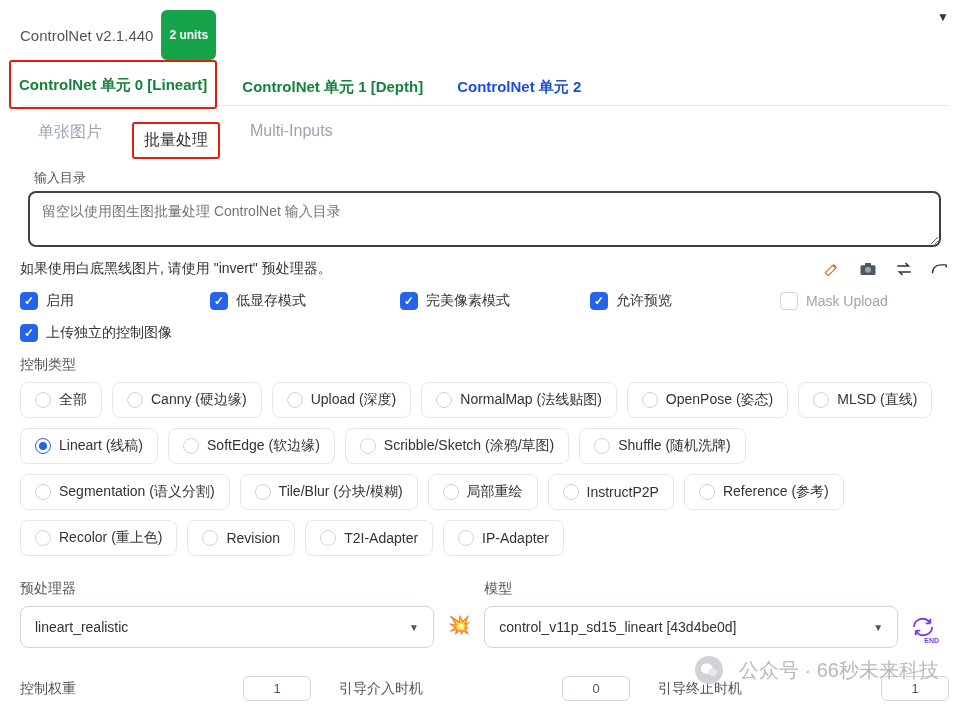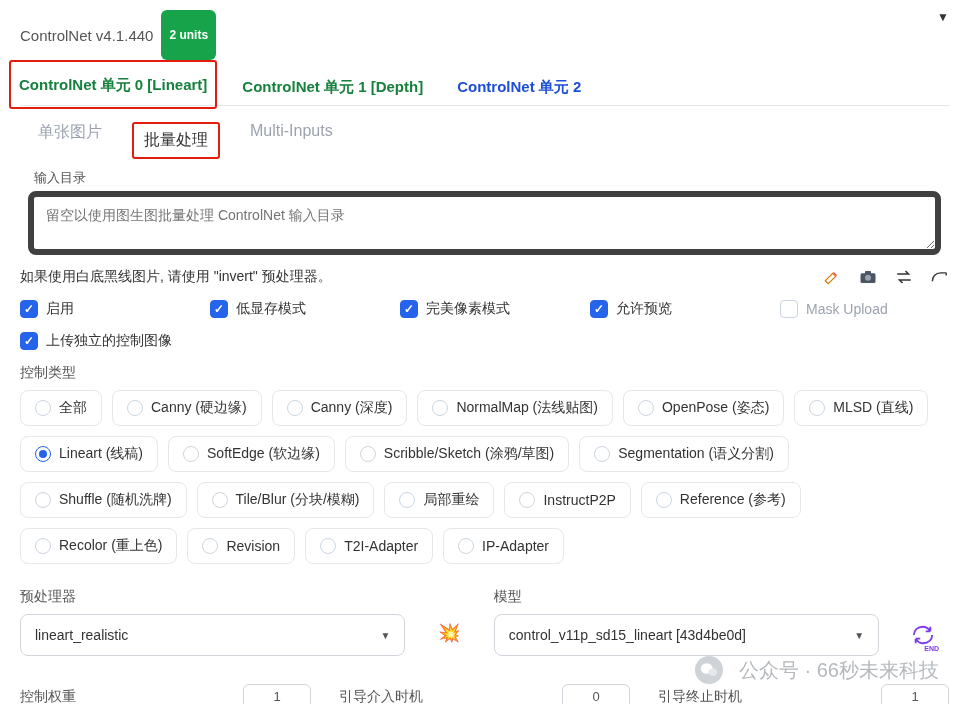--- a/index.html
+++ b/index.html
@@ -17,21 +17,21 @@
 .unit-tab { color: #1d4ed8; font-weight: 600; font-size: 15px; cursor: pointer; white-space: nowrap; }
 .unit-tab.active { color: #16803d; }
 .unit-tab.enabled { color: #16803d; }
 .redbox-unit0 { position: absolute; left: 9px; top: -8px; padding: 14px 8px 12px 8px; }
 
 .sub-tabs { display: flex; gap: 30px; padding: 16px 0 8px 18px; color: #9ca3af; font-size: 16px; }
 .sub-tab { cursor: pointer; }
 .redbox-batch { padding: 6px 10px; color: #333; font-weight: 500; }
 
 .label-sm { color: #555; font-size: 13px; margin: 2px 0 4px 6px; }
-.textarea { width: 100%; border: 6px solid #404040; border-radius: 8px; padding: 10px 12px; font-size: 14px; color: #9ca3af; resize: both; min-height: 46px; background: #fff; }
+.textarea { width: 100%; border: 2px solid #404040; border-radius: 8px; padding: 10px 12px; font-size: 14px; color: #9ca3af; resize: both; min-height: 46px; background: #fff; }
 
 .hint-row { display: flex; align-items: center; justify-content: space-between; margin: 10px 0 6px 0; }
 .hint { color: #333; font-size: 14px; }
 .icon-bar { display: flex; gap: 18px; align-items: center; color: #555; }
 .icon { width: 18px; height: 18px; display: inline-flex; align-items: center; justify-content: center; cursor: pointer; }
 
 .checks { display: flex; flex-wrap: wrap; gap: 14px 0; margin: 14px 0; }
 .check-item { display: flex; align-items: center; gap: 8px; width: 190px; }
 .check-item.wide { width: auto; }
 .chk { width: 18px; height: 18px; border-radius: 4px; border: 1.5px solid #cbd5e1; background: #fff; display: inline-flex; align-items: center; justify-content: center; flex-shrink: 0; }
@@ -42,21 +42,21 @@
 
 .section-label { color: #555; font-size: 14px; margin: 10px 0 8px 0; }
 
 .radio-group { display: flex; flex-wrap: wrap; gap: 10px; }
 .radio-pill { border: 1px solid #e5e7eb; border-radius: 8px; padding: 8px 14px; display: flex; align-items: center; gap: 8px; cursor: pointer; background: #fff; }
 .radio-dot { width: 16px; height: 16px; border-radius: 50%; border: 1.5px solid #cbd5e1; background: #fff; flex-shrink: 0; display: inline-flex; align-items: center; justify-content: center; }
 .radio-dot.on { border-color: #2563eb; }
 .radio-dot.on::after { content: ""; width: 8px; height: 8px; border-radius: 50%; background: #2563eb; }
 .radio-pill-label { color: #333; font-size: 14px; white-space: nowrap; }
 
-.two-col { display: flex; gap: 33px; margin-top: 14px; }
+.two-col { display: flex; gap: 14px; margin-top: 14px; }
 .col { flex: 1; }
 .select { border: 1px solid #d1d5db; border-radius: 8px; padding: 12px 14px; display: flex; justify-content: space-between; align-items: center; background: #fff; cursor: pointer; }
 .select-value { color: #333; }
 .select-caret { color: #555; font-size: 10px; }
 .middle-icon { display: flex; align-items: flex-end; padding-bottom: 12px; color: #dc2626; font-size: 18px; }
 .right-icon { display: flex; align-items: flex-end; padding-bottom: 10px; }
 
 .sliders { display: flex; gap: 28px; margin-top: 28px; }
 .slider-col { flex: 1; }
 .slider-head { display: flex; justify-content: space-between; align-items: center; margin-bottom: 8px; }
@@ -68,21 +68,21 @@
 
 .watermark { position: fixed; right: 30px; bottom: 20px; color: #b5b9bd; font-size: 20px; display: flex; align-items: center; gap: 16px; pointer-events: none; }
 .wm-icon { width: 28px; height: 28px; border-radius: 50%; background: #cfd3d7; display: inline-flex; align-items: center; justify-content: center; color: #fff; font-size: 14px; }
 </style>
 </head>
 <body>
 
 <div class="container">
 
   <div class="header">
-    <span class="header-title">ControlNet v4.1.440</span>
+    <span class="header-title">ControlNet v2.1.440</span>
     <span class="badge">2 units</span>
     <span class="caret">▼</span>
   </div>
 
   <div class="unit-tabs-wrap">
     <div class="redbox redbox-unit0">
       <span class="unit-tab active">ControlNet 单元 0 [Lineart]</span>
     </div>
     <div class="unit-tabs">
       <span class="unit-tab" style="visibility:hidden">ControlNet 单元 0 [Lineart]</span>
@@ -165,21 +165,21 @@
       <div class="radio-pill">
         <span class="radio-dot"></span>
         <span class="radio-pill-label">全部</span>
       </div>
       <div class="radio-pill">
         <span class="radio-dot"></span>
         <span class="radio-pill-label">Canny (硬边缘)</span>
       </div>
       <div class="radio-pill">
         <span class="radio-dot"></span>
-        <span class="radio-pill-label">Canny (深度)</span>
+        <span class="radio-pill-label">Upload (深度)</span>
       </div>
       <div class="radio-pill">
         <span class="radio-dot"></span>
         <span class="radio-pill-label">NormalMap (法线贴图)</span>
       </div>
       <div class="radio-pill">
         <span class="radio-dot"></span>
         <span class="radio-pill-label">OpenPose (姿态)</span>
       </div>
       <div class="radio-pill">
@@ -193,25 +193,25 @@
       <div class="radio-pill">
         <span class="radio-dot"></span>
         <span class="radio-pill-label">SoftEdge (软边缘)</span>
       </div>
       <div class="radio-pill">
         <span class="radio-dot"></span>
         <span class="radio-pill-label">Scribble/Sketch (涂鸦/草图)</span>
       </div>
       <div class="radio-pill">
         <span class="radio-dot"></span>
+        <span class="radio-pill-label">Shuffle (随机洗牌)</span>
+      </div>
+      <div class="radio-pill">
+        <span class="radio-dot"></span>
         <span class="radio-pill-label">Segmentation (语义分割)</span>
-      </div>
-      <div class="radio-pill">
-        <span class="radio-dot"></span>
-        <span class="radio-pill-label">Shuffle (随机洗牌)</span>
       </div>
       <div class="radio-pill">
         <span class="radio-dot"></span>
         <span class="radio-pill-label">Tile/Blur (分块/模糊)</span>
       </div>
       <div class="radio-pill">
         <span class="radio-dot"></span>
         <span class="radio-pill-label">局部重绘</span>
       </div>
       <div class="radio-pill">

